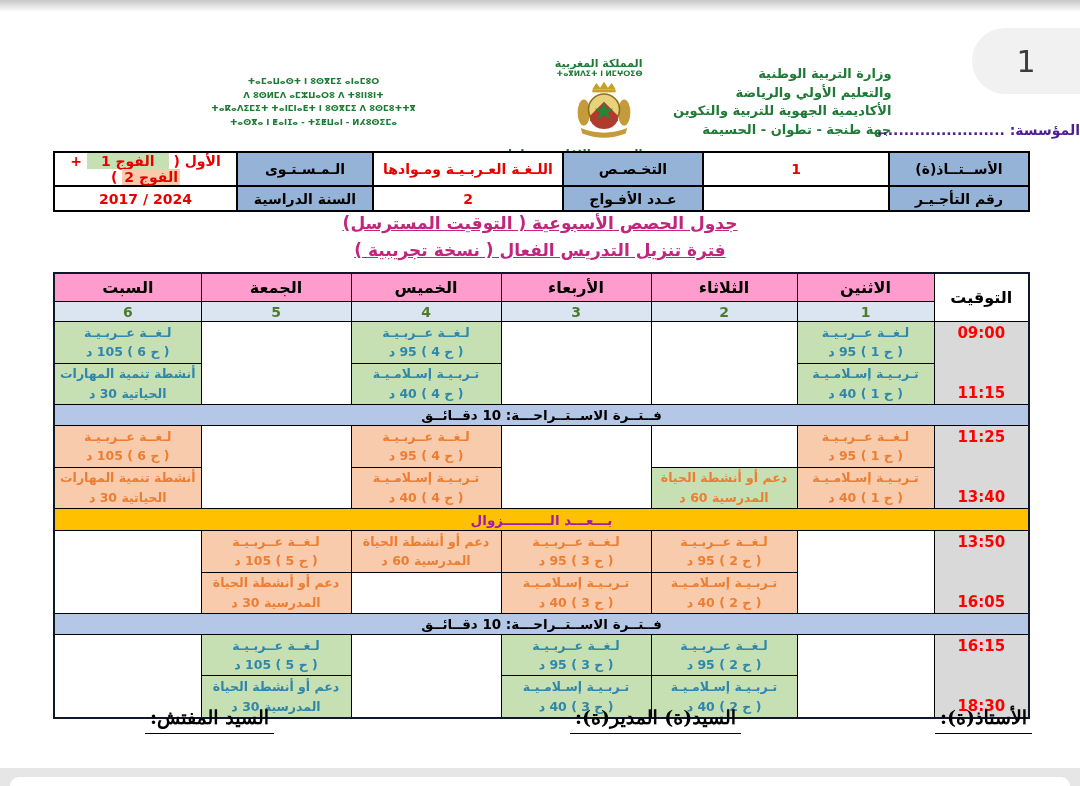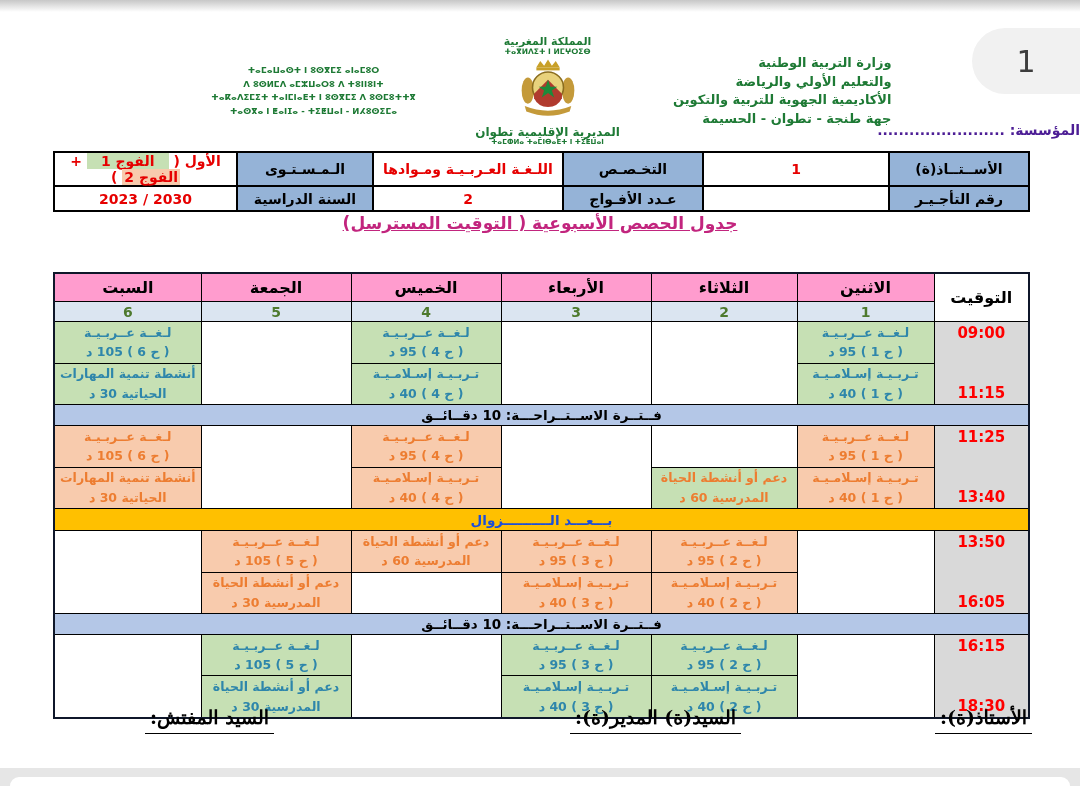--- a/index.html
+++ b/index.html
@@ -10,21 +10,21 @@
   .top-shade{position:absolute;top:0;left:0;right:0;height:12px;
     background:linear-gradient(#c7c7c7,rgba(255,255,255,0));}
   .page-pill{position:absolute;top:28px;right:0;width:108px;height:66px;background:#f1f1f1;
     border-radius:33px 0 0 33px;display:flex;align-items:center;justify-content:center;
     font-size:30px;color:#3d3d3d;}
   
   .doc-header{position:absolute;top:36px;left:0;right:0;display:flex;direction:rtl;
     justify-content:center;align-items:center;gap:14px;}
   .ministry-ar{color:#1e7a35;font-size:13px;font-weight:bold;text-align:right;line-height:1.45;width:235px;}
   .ministry-tif{color:#1e7a35;font-size:8.5px;font-weight:bold;text-align:center;line-height:1.6;width:250px;direction:ltr;}
-  .center-emblem{width:190px;text-align:center;line-height:1.1;}
+  .center-emblem{width:190px;line-height:1.1;margin-top:22px;}
   .kingdom-ar{color:#1e7a35;font-size:11px;font-weight:bold;}
   .kingdom-tif{color:#1e7a35;font-size:7.5px;font-weight:bold;}
   .dir-ar{color:#1e7a35;font-size:12px;font-weight:bold;}
   .dir-tif{color:#1e7a35;font-size:7px;font-weight:bold;}
   .inst-line{position:absolute;top:122px;left:0;right:0;text-align:right;
     color:#4c1d95;font-weight:bold;font-size:14px;}
   
   table{border-collapse:collapse;}
   .info-table{position:absolute;top:151px;right:50px;width:975px;table-layout:fixed;}
   .info-table td{border:2px solid #000;height:23px;text-align:center;vertical-align:middle;
@@ -44,21 +44,21 @@
   .dayhead{background:#ff9cce;font-weight:bold;font-size:16px;height:27px;color:#000;}
   .numrow td{background:#dbe5f1;color:#4e7a2e;font-weight:bold;font-size:14px;height:19px;}
   .subj{font-size:12.5px;font-weight:bold;line-height:1.55;height:40px;}
   .g{background:#c6e0b4;color:#2e86ab;}
   .o{background:#f8cbad;color:#ed7d31;}
   .gs{background:#c6e0b4;color:#ed7d31;}
   .empty{background:#fff;}
   .timecell{background:#d9d9d9;color:#ff0000;font-weight:bold;font-size:15px;}
   .timecell .tbox{display:flex;flex-direction:column;justify-content:space-between;height:78px;padding:2px 0;}
   .breakrow{background:#b4c7e7;font-weight:bold;font-size:13.5px;height:20px;color:#000;}
-  .noonrow{background:#ffc000;font-weight:bold;font-size:13.5px;height:21px;color:#1d4ed8;}
+  .noonrow{background:#ffc000;font-weight:bold;font-size:13.5px;height:21px;color:#a21caf;}
   
   .sig{position:absolute;top:706px;font-family:"DejaVu Serif", serif;font-weight:bold;
     font-size:19px;color:#000;border-bottom:1.6px solid #000;padding:0 5px 5px;}
   .sig-teacher{right:48px;}
   .sig-director{left:570px;}
   .sig-inspector{left:145px;}
   
   .bottom-gap{position:absolute;left:0;right:0;top:768px;height:18px;background:#e6e6e6;}
   .next-page{position:absolute;left:10px;right:10px;top:777px;height:9px;background:#fff;
     border-radius:10px 10px 0 0;}
@@ -130,27 +130,28 @@
       <span class="hl-o">الفوج 2</span>
       <span>)</span>
     </td>
   </tr>
   <tr>
     <td class="lbl">رقم التأجـيـر</td>
     <td class="val"></td>
     <td class="lbl">عـدد الأفـواج</td>
     <td class="val">2</td>
     <td class="lbl">السنة الدراسية</td>
-    <td class="val">2030 / 2023</td>
+    <td class="val">2024 / 2017</td>
   </tr>
 </tbody>
   </table>
 
 <div class="doc-title">
   <div>جدول الحصص الأسبوعية ( التوقيت المسترسل)</div>
+  <div>فترة تنزيل التدريس الفعال ( نسخة تجريبية )</div>
 </div>
 
 <table class="tt" dir="rtl">
   <colgroup>
     <col style="width:95px">
       <col style="width:137px">
       <col style="width:146px">
       <col style="width:150px">
     <col style="width:150px">
       <col style="width:150px">

